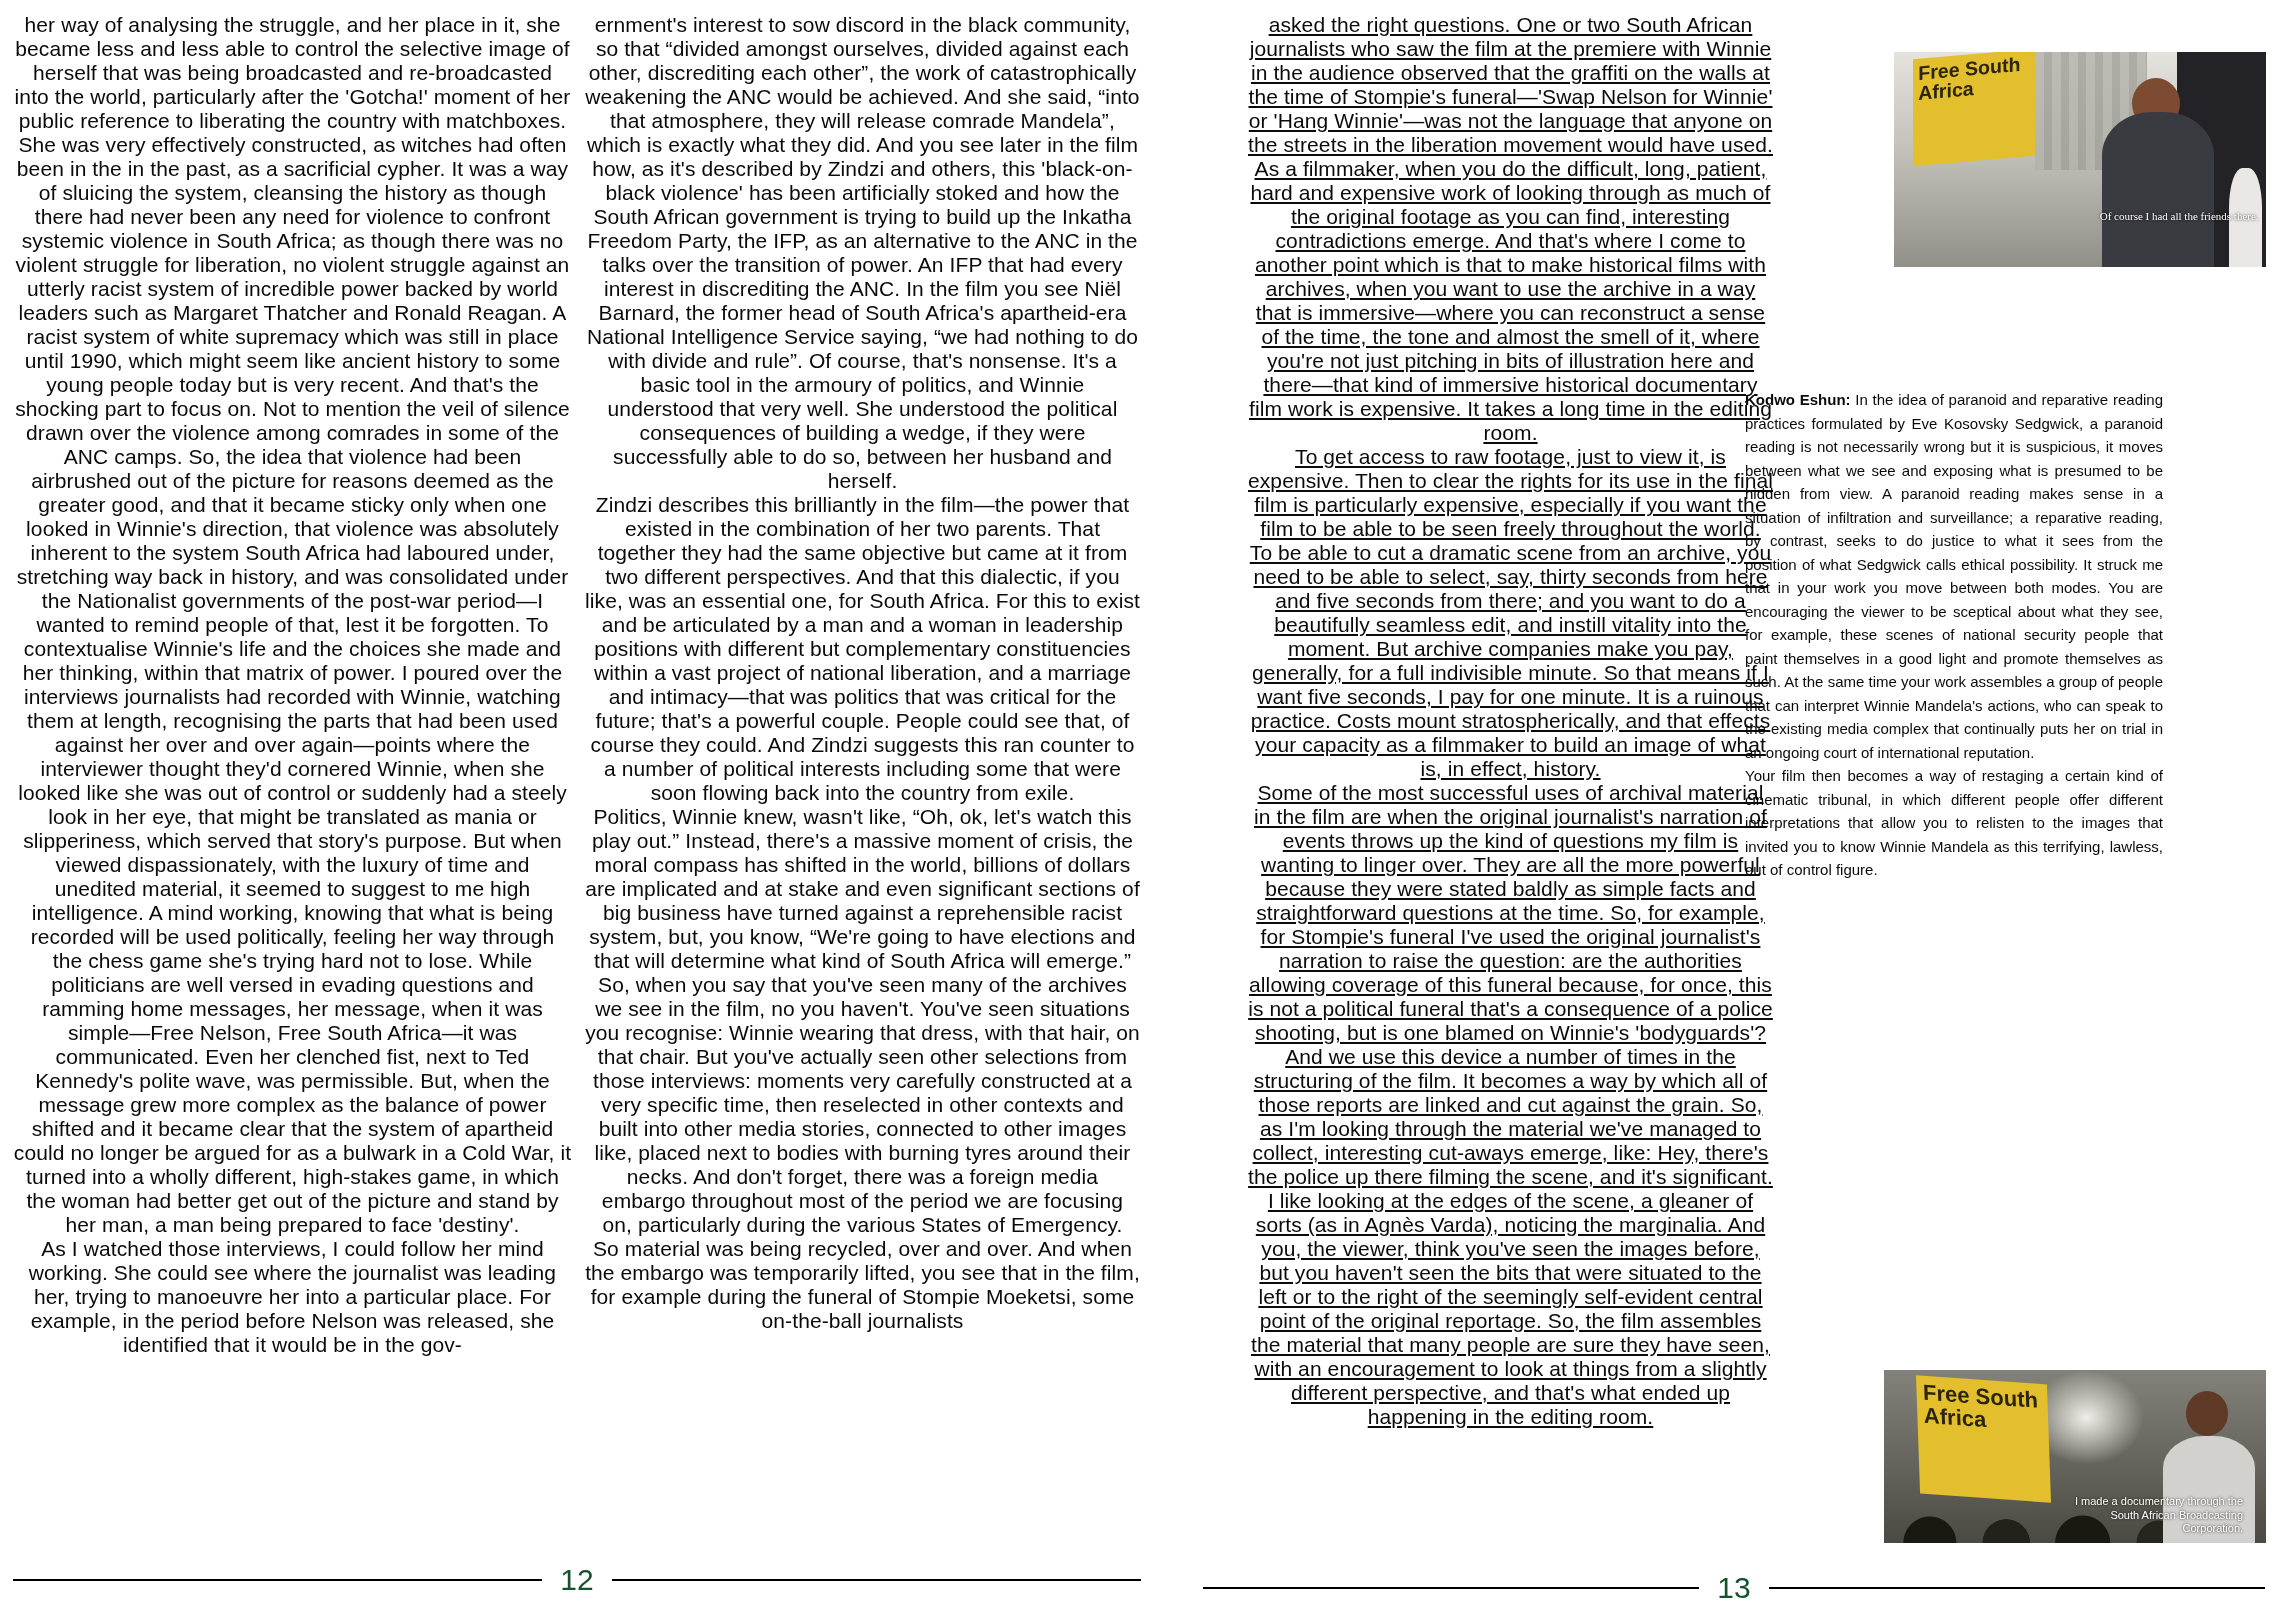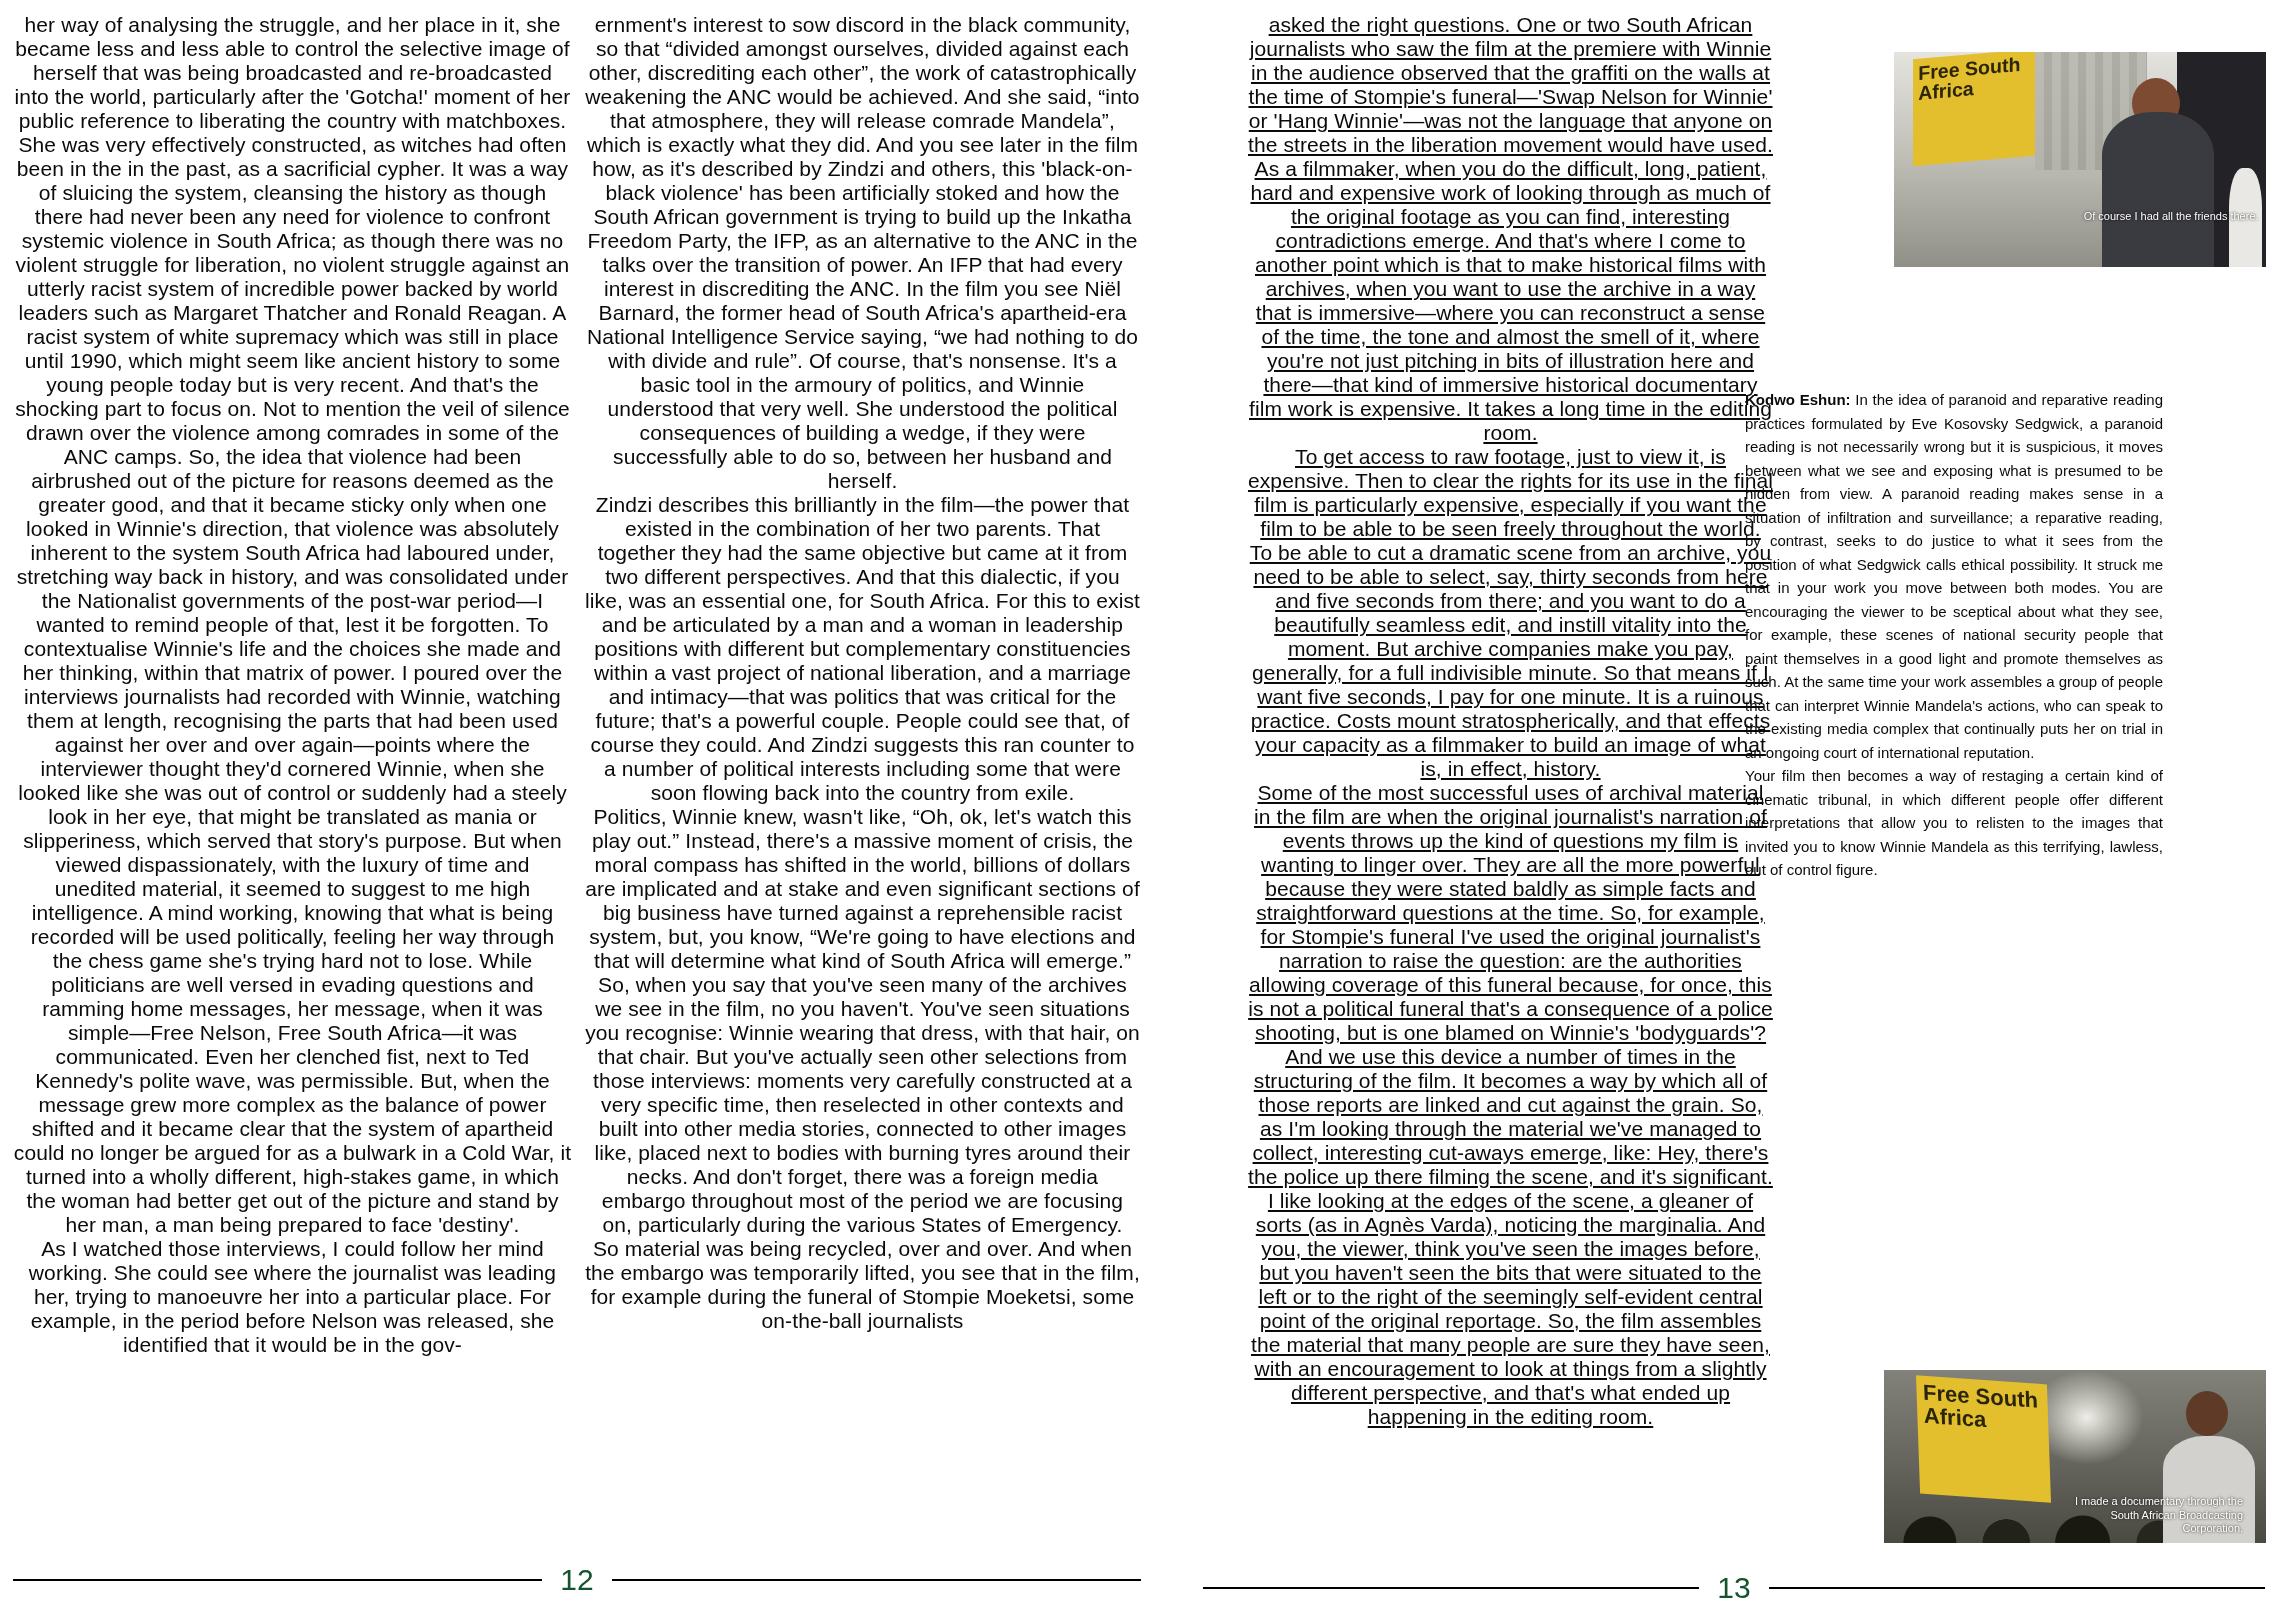--- a/index.html
+++ b/index.html
@@ -97,21 +97,21 @@
     font-size: 22px; line-height: 1.05; padding: 5.2px 6.5px;
   }
   .caption {
     position: absolute;
     color: #ffffff;
     font-size: 11px;
     line-height: 13.7px;
     text-shadow: 0 0 2.6px rgba(0,0,0,0.9);
     z-index: 5;
   }
-  #still-top .caption { right: 2%; bottom: 20%; text-align: right; }
+  #still-top .caption { right: 2%; bottom: 20%; text-align: right; font-family: Liberation Serif, serif; }
   #still-bottom .caption { right: 6%; bottom: 4%; width: 48%; text-align: right; margin-top: 36px; }
 
   
   #still-bottom .base {
     position: absolute; inset: 0;
     background: linear-gradient(180deg, #83827a 0%, #65645c 55%, #4b4a42 100%);
   }
   #still-bottom .glare {
     position: absolute; left: 38%; top: 0; width: 30%; height: 55%;
     background: radial-gradient(ellipse at center, #efeee8 0%, rgba(239,238,232,0) 70%);

